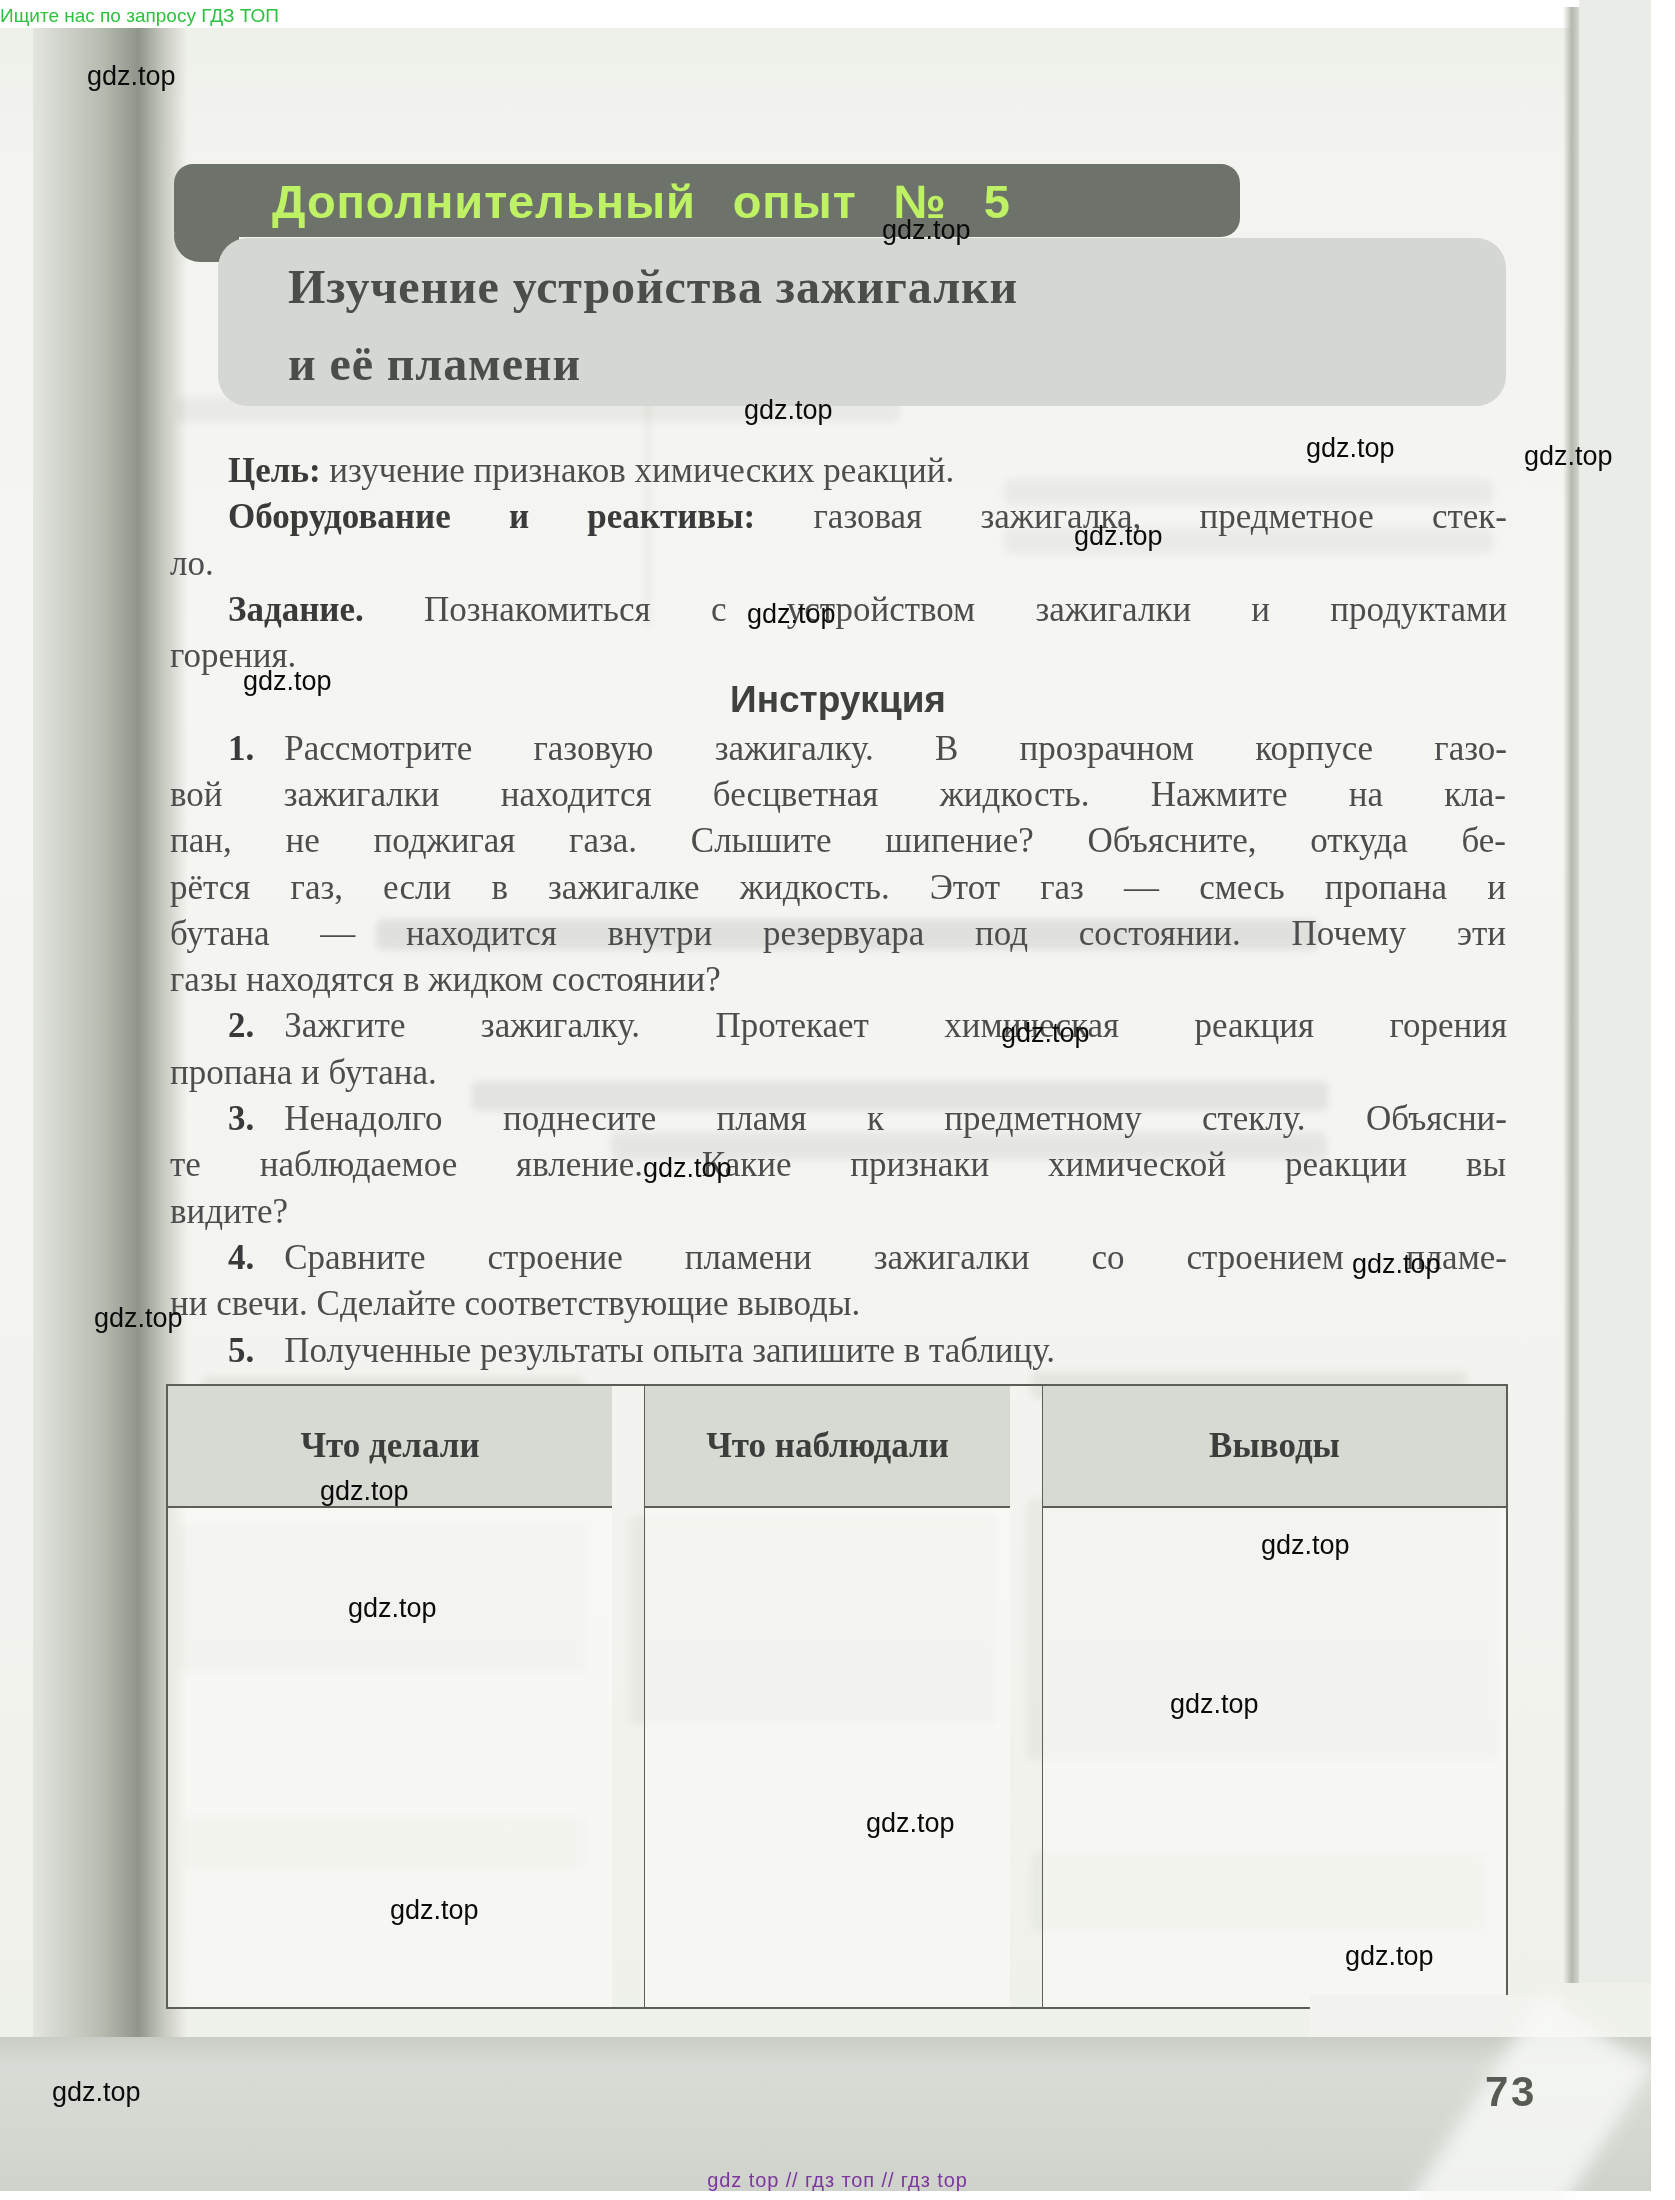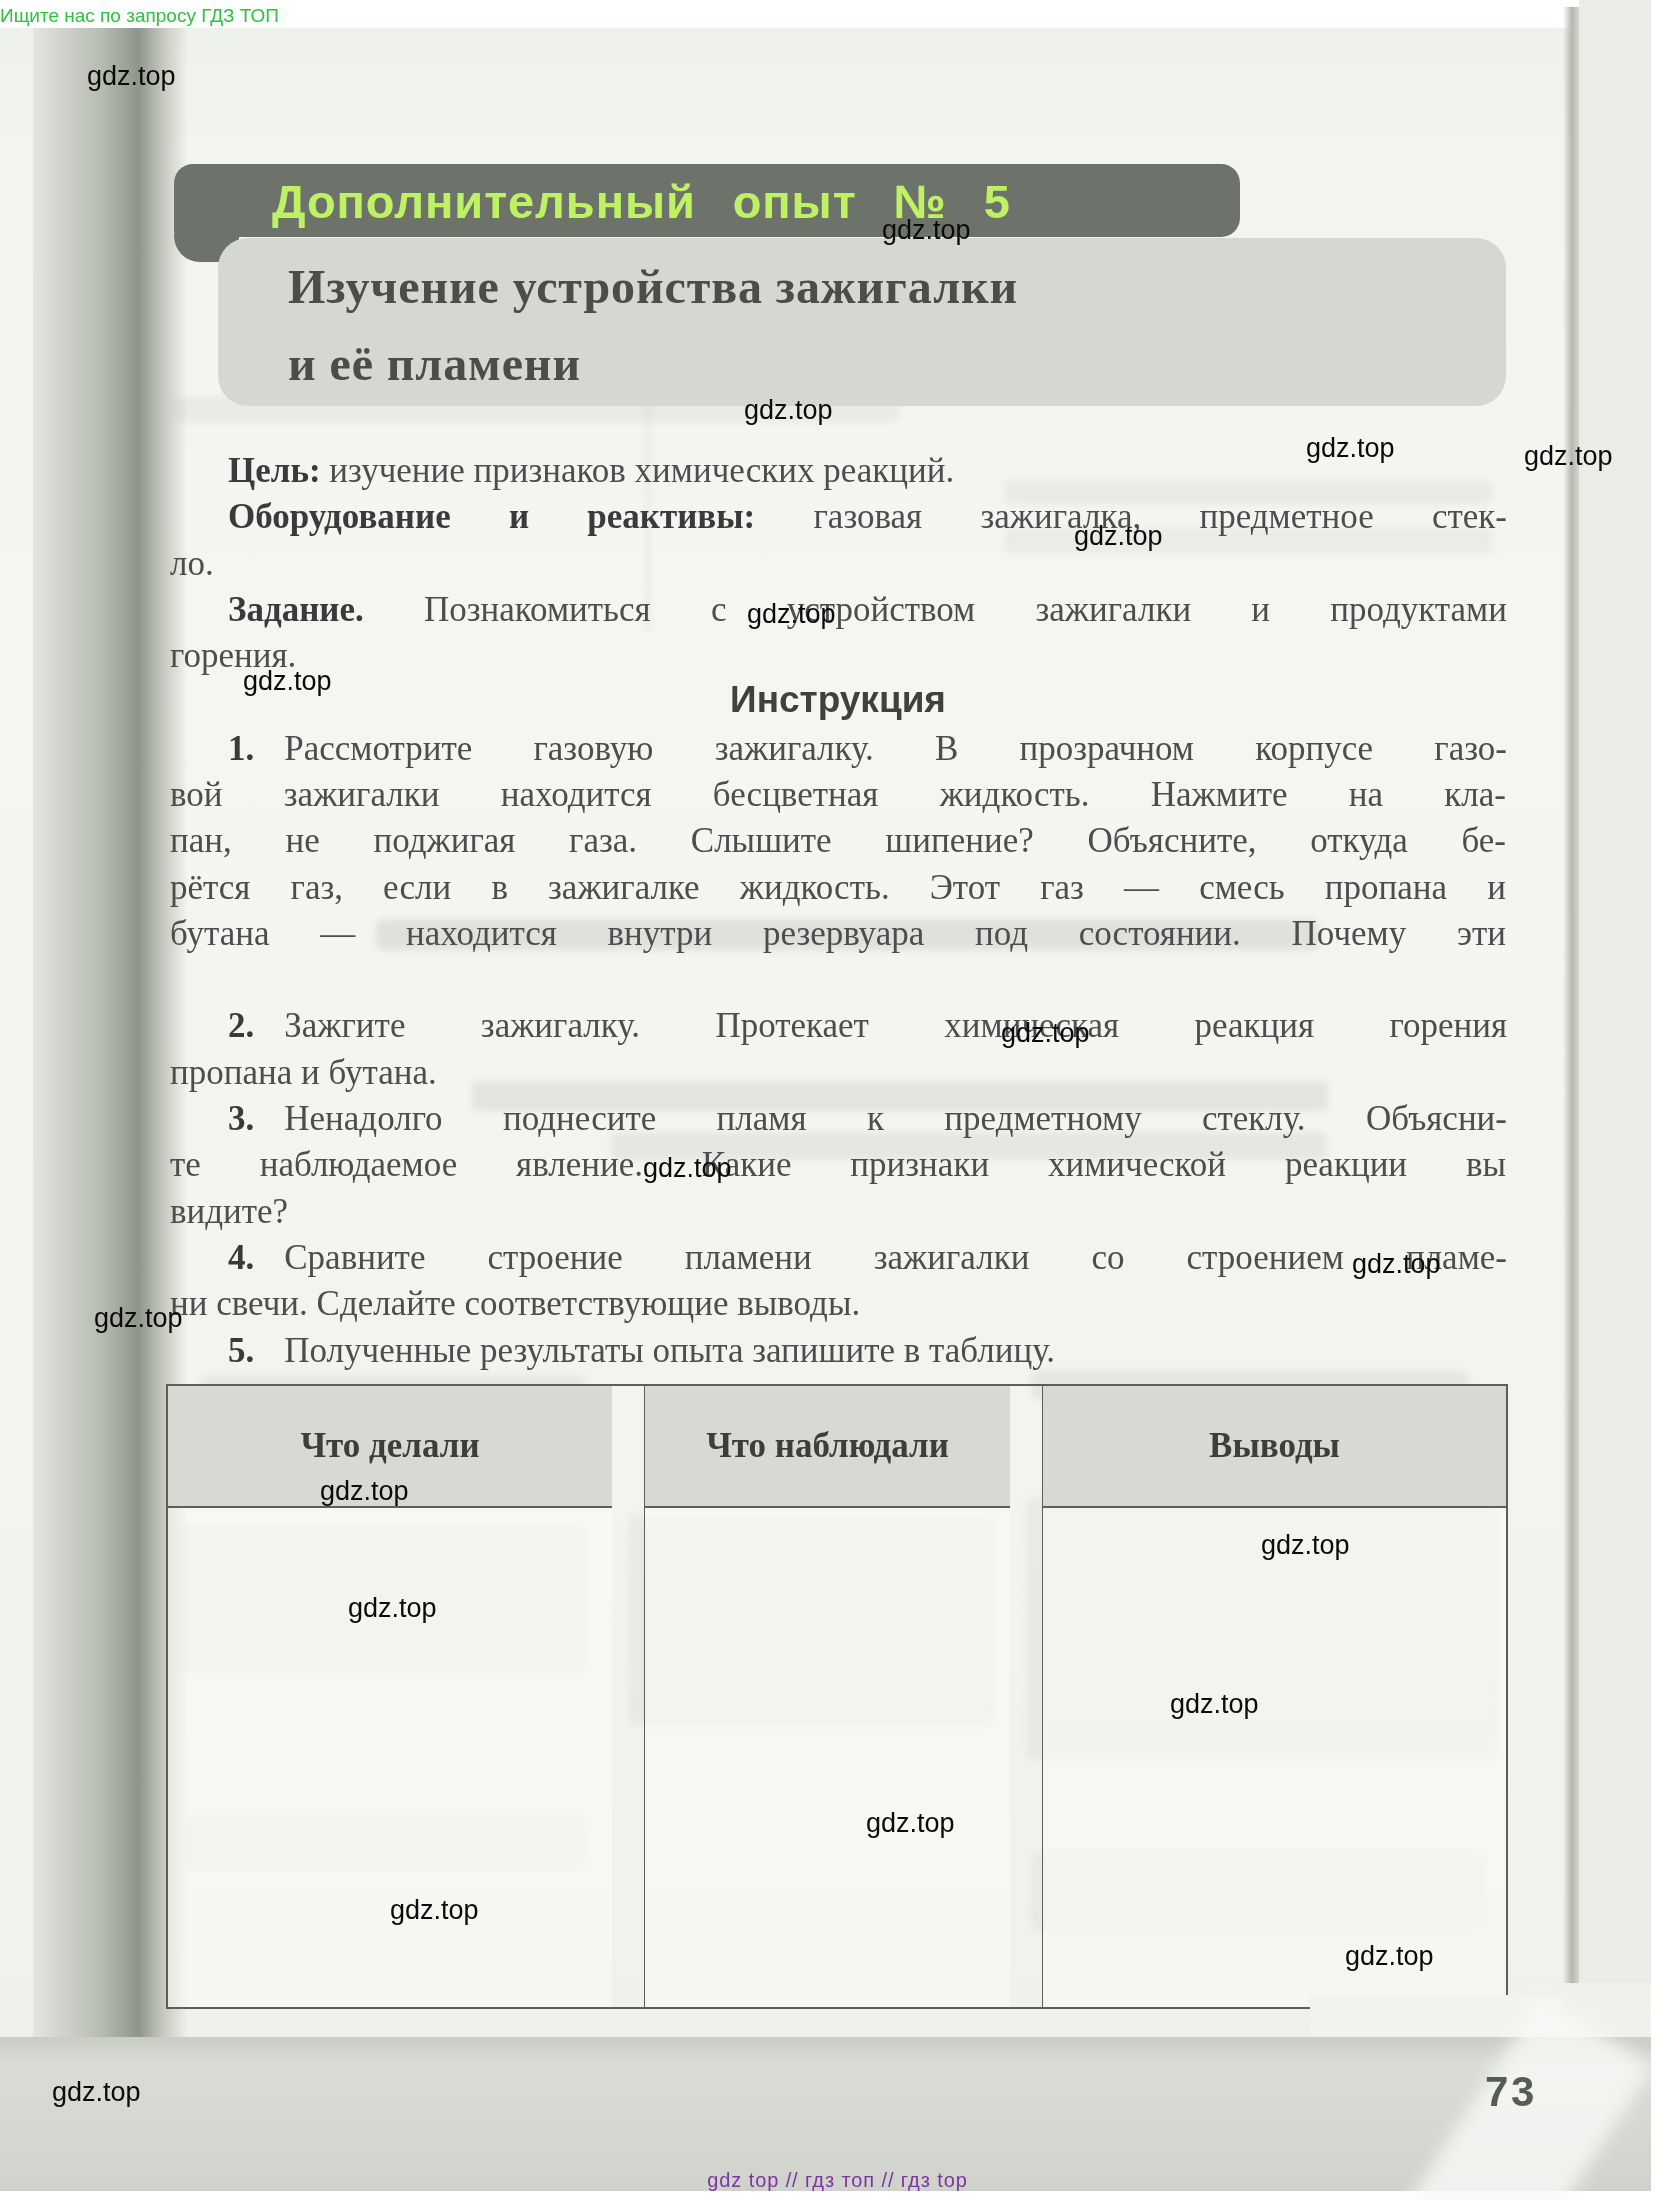--- a/index.html
+++ b/index.html
@@ -127,20 +127,21 @@
 
     <div class="heading" style="top:651px">Инструкция</div>
 
     <div class="bl first j" style="top:699px">
       <b class="num">1.</b><span>Рассмотрите газовую зажигалку. В прозрачном корпусе газо-</span>
     </div>
     <div class="bl j" style="top:745px">вой зажигалки находится бесцветная жидкость. Нажмите на кла-</div>
     <div class="bl j" style="top:791px">пан, не поджигая газа. Слышите шипение? Объясните, откуда бе-</div>
     <div class="bl j" style="top:838px">рётся газ, если в зажигалке жидкость. Этот газ — смесь пропана и</div>
     <div class="bl j" style="top:884px">бутана — находится внутри резервуара под состоянии. Почему эти</div>
+    <div class="bl" style="top:930px">газы находятся в жидком состоянии?</div>
 
     <div class="bl first j" style="top:976px">
       <b class="num">2.</b><span>Зажгите зажигалку. Протекает химическая реакция горения</span>
     </div>
     <div class="bl" style="top:1023px">пропана и бутана.</div>
 
     <div class="bl first j" style="top:1069px">
       <b class="num">3.</b><span>Ненадолго поднесите пламя к предметному стеклу. Объясни-</span>
     </div>
     <div class="bl j" style="top:1115px">те наблюдаемое явление. Какие признаки химической реакции вы</div>

